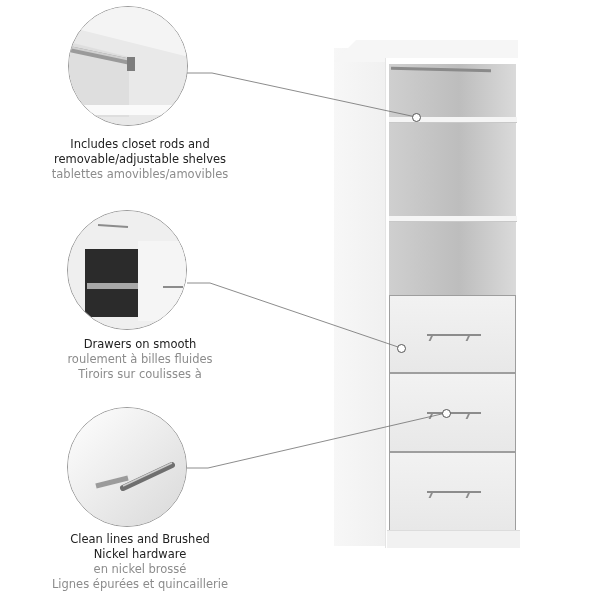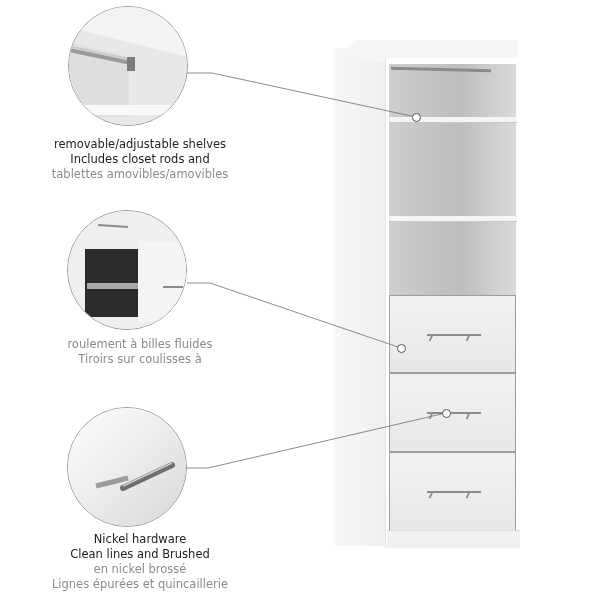--- a/index.html
+++ b/index.html
@@ -38,57 +38,58 @@
     <rect width="120" height="120" fill="#e9e9e9"></rect>
     <polygon points="0,20 120,50 120,0 0,0" fill="#f4f4f4"></polygon>
     <polygon points="0,35 60,50 60,110 0,110" fill="#dedede"></polygon>
     <rect x="0" y="98" width="120" height="10" fill="#fafafa"></rect>
     <line x1="0" y1="42" x2="62" y2="55" stroke="#9a9a9a" stroke-width="6"></line>
     <line x1="0" y1="40" x2="62" y2="53" stroke="#d0d0d0" stroke-width="2"></line>
     <rect x="58" y="50" width="8" height="14" fill="#7d7d7d"></rect>
   </svg>
 </div>
 <div class="caption" style="left:40px;top:137px;">
+  <span class="en">Includes closet rods and</span>
   <span class="en">removable/adjustable shelves</span>
-  <span class="en">Includes closet rods and</span>
   <span class="fr">tablettes amovibles/amovibles</span>
 </div>
 
 <div class="callout-circle" style="left:67px;top:210px;">
   <svg width="120" height="120" viewBox="0 0 120 120">
     <rect width="120" height="120" fill="#efefef"></rect>
     <rect x="17" y="38" width="70" height="68" fill="#2b2b2b"></rect>
     <rect x="19" y="72" width="66" height="6" fill="#a8a8a8"></rect>
     <rect x="70" y="30" width="50" height="80" fill="#f5f5f5"></rect>
     <line x1="30" y1="14" x2="60" y2="16" stroke="#8c8c8c" stroke-width="2"></line>
     <line x1="95" y1="76" x2="115" y2="76" stroke="#8c8c8c" stroke-width="2"></line>
   </svg>
 </div>
 <div class="caption" style="left:40px;top:337px;">
+  <span class="en">Drawers on smooth</span>
   <span class="fr">roulement à billes fluides</span>
   <span class="fr">Tiroirs sur coulisses à</span>
 </div>
 
 <div class="callout-circle" style="left:67px;top:407px;">
   <svg width="120" height="120" viewBox="0 0 120 120">
     <defs>
         <linearGradient id="g3" x1="0" y1="0" x2="1" y2="1">
           <stop offset="0" stop-color="#ffffff"></stop>
           <stop offset="1" stop-color="#d8d8d8"></stop>
         </linearGradient>
       </defs>
     <rect width="120" height="120" fill="url(#g3)"></rect>
     <line x1="28" y1="78" x2="60" y2="70" stroke="#9b9b9b" stroke-width="5"></line>
     <line x1="55" y1="80" x2="104" y2="57" stroke="#6f6f6f" stroke-width="6" stroke-linecap="round"></line>
     <line x1="55" y1="78" x2="104" y2="55" stroke="#cfcfcf" stroke-width="1.5"></line>
   </svg>
 </div>
 <div class="caption" style="left:40px;top:532px;">
+  <span class="en">Clean lines and Brushed</span>
   <span class="en">Nickel hardware</span>
-  <span class="en">Clean lines and Brushed</span>
   <span class="fr">en nickel brossé</span>
   <span class="fr">Lignes épurées et quincaillerie</span>
 </div>
 
 <div>
   <div class="cab-side"></div>
   <div class="cab-top"></div>
   <div class="cab-front"></div>
   <div class="cab-open"></div>
   <div class="rod"></div>

